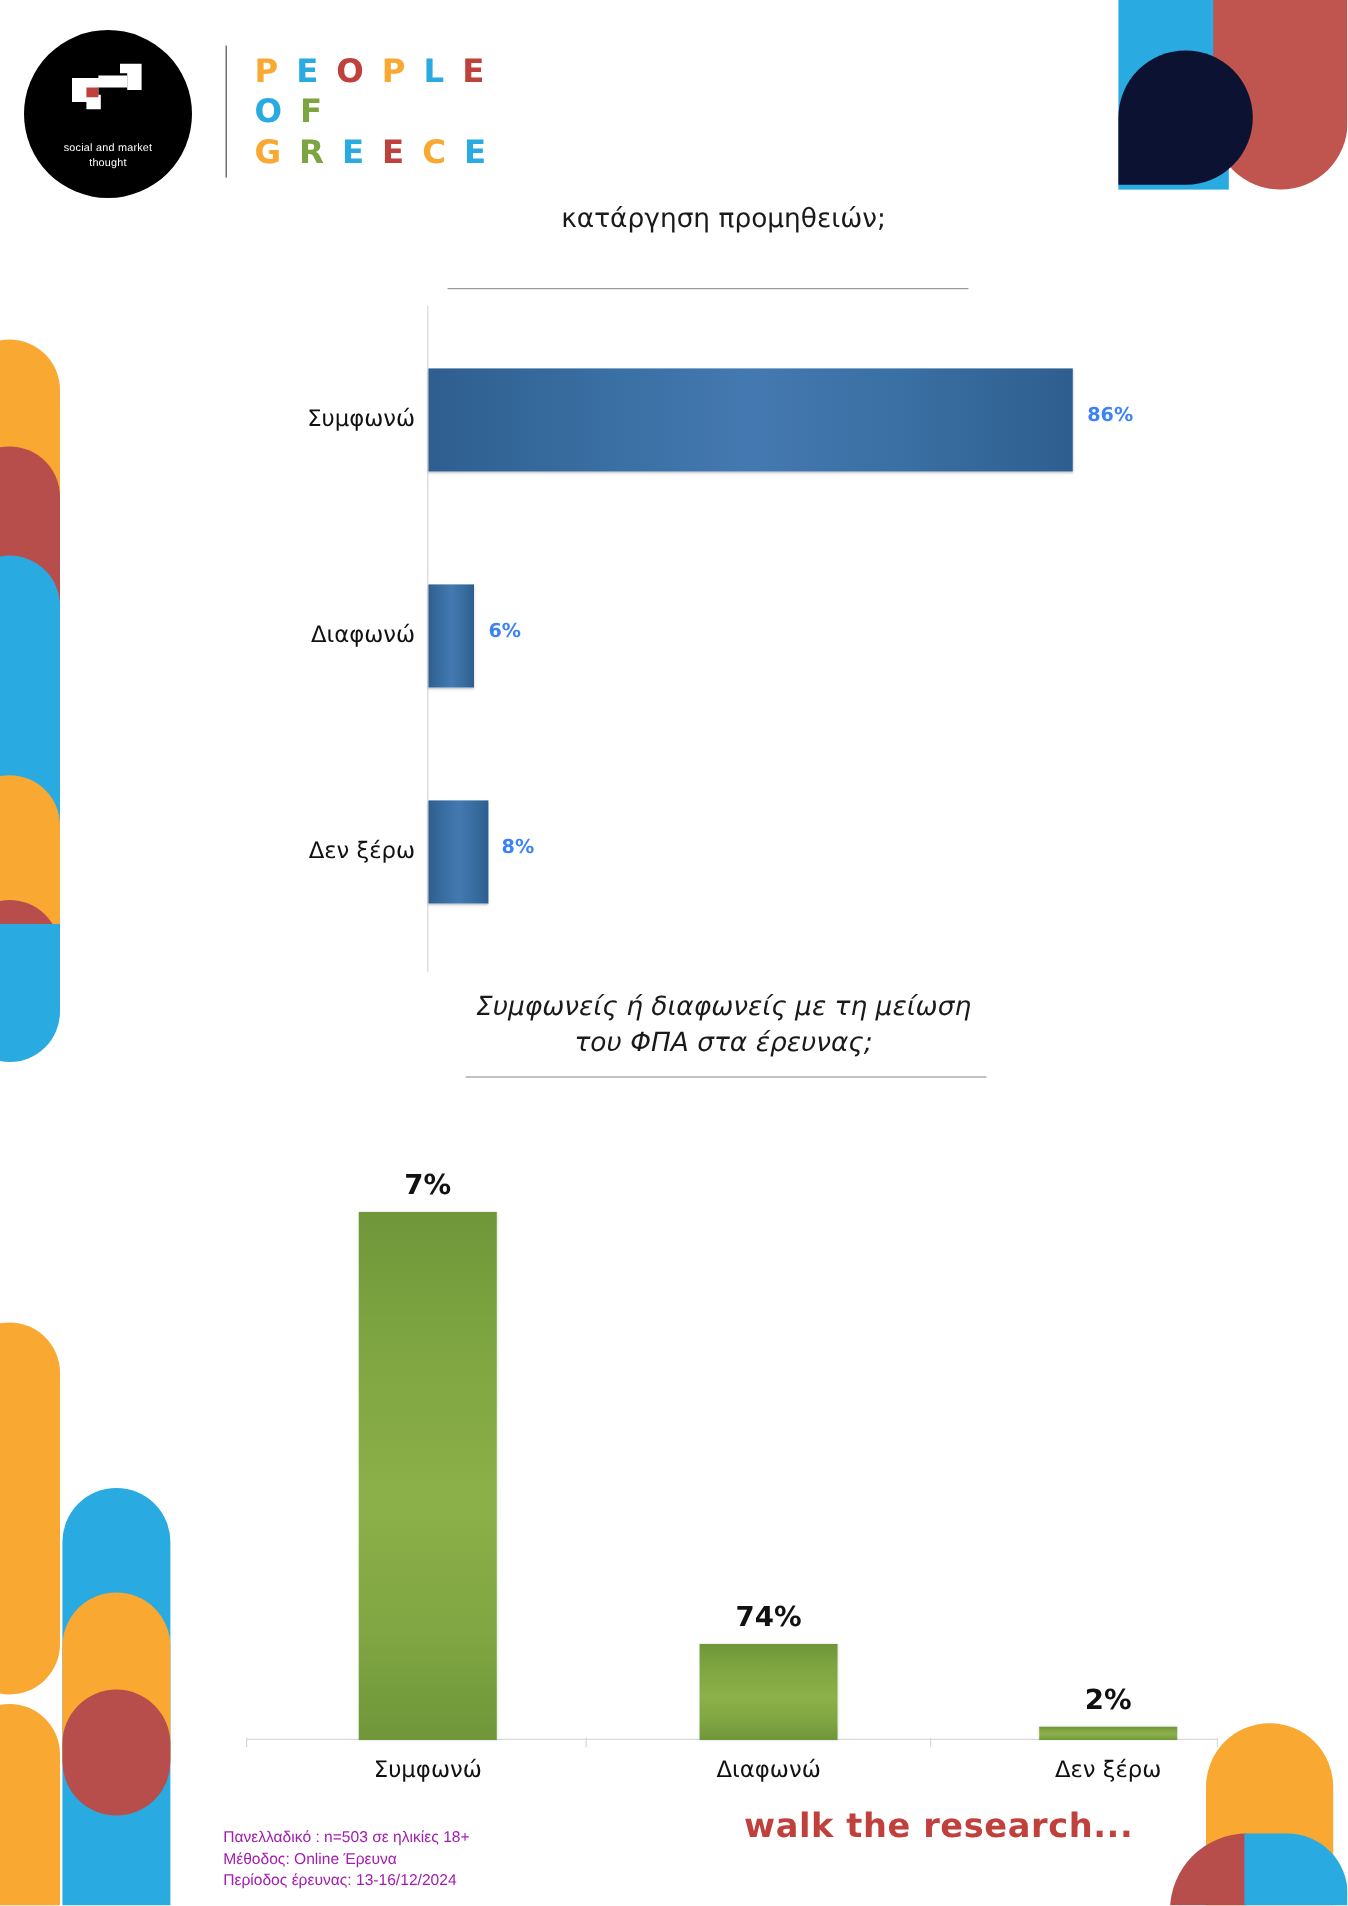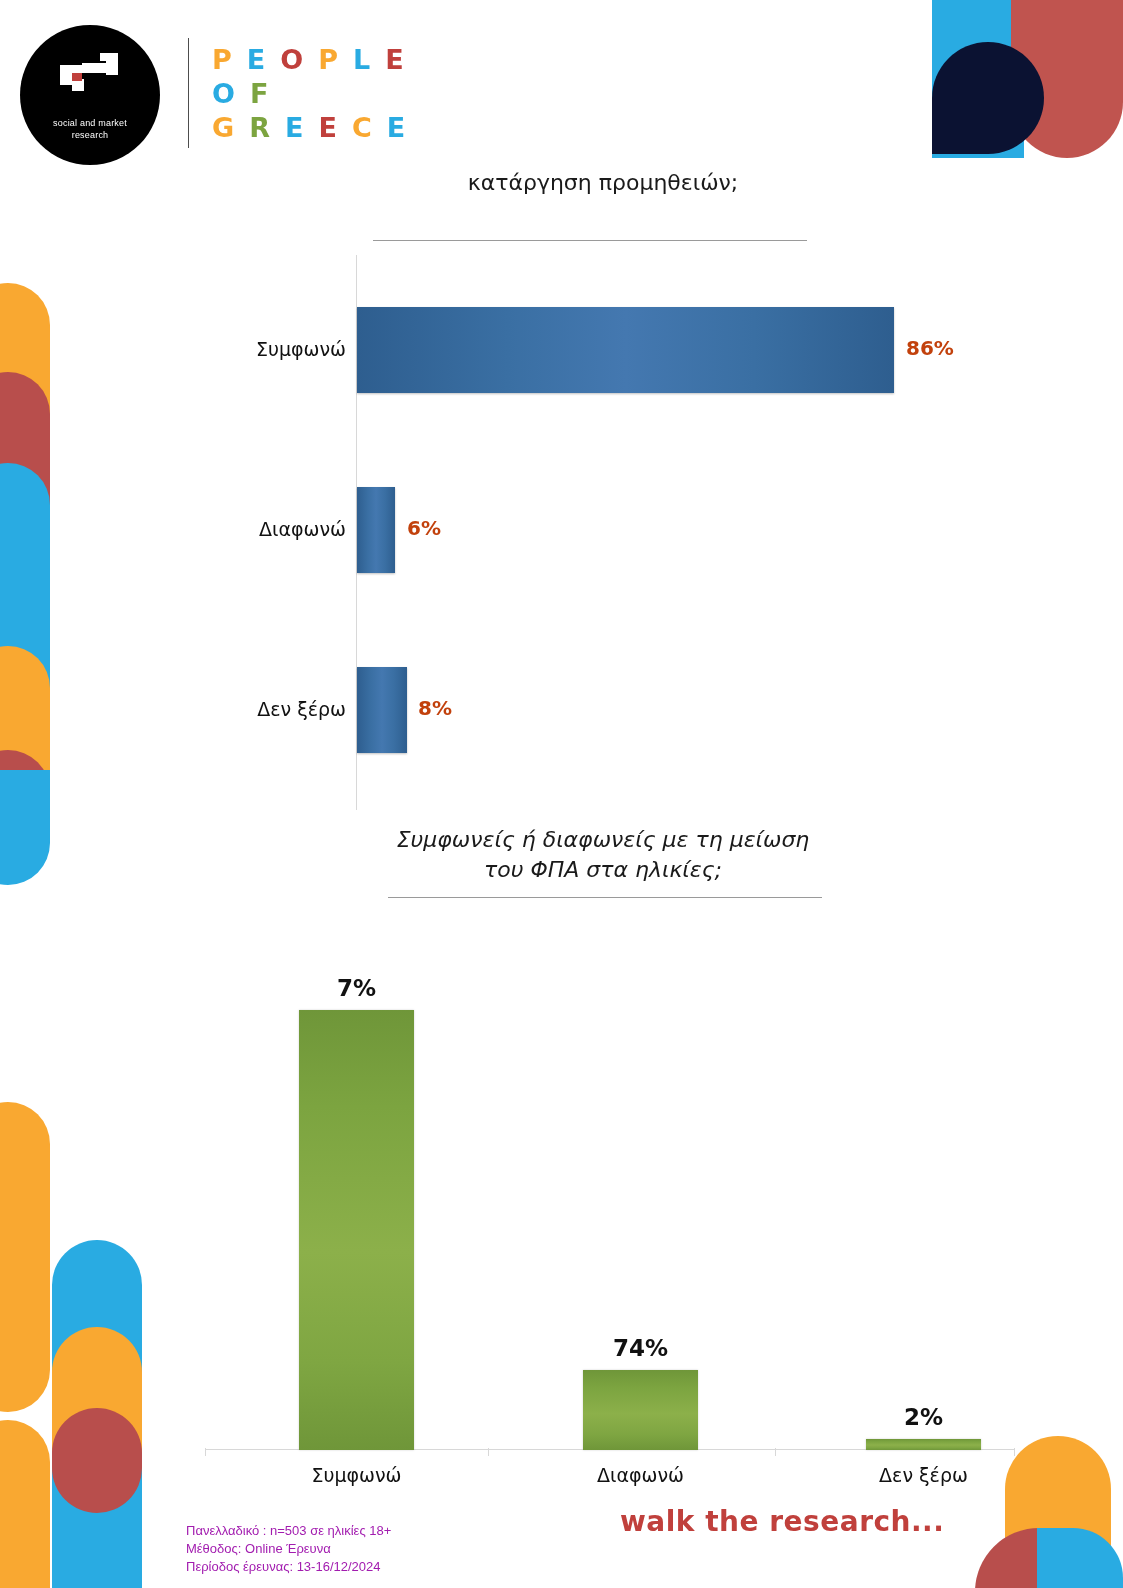--- a/index.html
+++ b/index.html
@@ -110,21 +110,21 @@
     font-size: 19px; color: #111111;
   }
   .hbar {
     position: absolute; left: 127px; height: 100%;
     background: linear-gradient(90deg,#2E5E8F 0%,#3A6FA3 28%,#4478B0 50%,#3A6FA3 74%,#2E5E8F 100%);
     box-shadow: 0 1px 2px rgba(0,0,0,.25);
   }
   .hval {
     position: absolute;
     font-family: "DejaVu Sans", sans-serif;
-    font-size: 20px; font-weight: 700; color: #c2410c;
+    font-size: 16px; font-weight: 700; color: #3b82f6;
     white-space: nowrap;
   }
 
   
   #chart2 { position: absolute; left: 205px; top: 960px; width: 810px; height: 530px; }
   #chart2 .axis-h {
     position: absolute; left: 0; bottom: 40px; width: 810px; height: 1px;
     background: #d8d8d8;
   }
   #chart2 .tickline {
@@ -190,21 +190,21 @@
   <div class="header">
     <div class="brand-circle">
       <svg class="brand-mark" viewBox="0 0 62 48">
         <path fill="#ffffff" d="M40 0h18v22H46V8H40V0z"></path>
         <path fill="#ffffff" d="M22 10h24v10H22v8H10v-8H0v-8h22v-2z"></path>
         <path fill="#ffffff" d="M0 12h10v14h14v12H12v-6H0V12z"></path>
         <path fill="#C0403C" d="M12 20h10v8H12z"></path>
       </svg>
       <div class="brand-sub">
         <div>social and market</div>
-        <div>research</div>
+        <div>thought</div>
       </div>
     </div>
     <div class="brand-divider"></div>
     <div class="pog">
       <div class="pog-row" id="wm1">
           <span style="color: rgb(249, 168, 49);">P</span>
           <span style="color: rgb(41, 171, 226);">E</span>
           <span style="color: rgb(192, 64, 60);">O</span>
           <span style="color: rgb(249, 168, 49);">P</span>
           <span style="color: rgb(41, 171, 226);">L</span>
@@ -247,21 +247,21 @@
 
     <div class="hrow" style="top:412px; height:86px;">
       <div class="hlabel" style="top:31px;">Δεν ξέρω</div>
       <div class="hbar" style="width:50px;"></div>
       <div class="hval" style="left:188px; top:29px;">8%</div>
     </div>
   </div>
 
   <div class="chart-title" style="left:313px; top:825px; width:580px;font-style:italic;">
     <div>Συμφωνείς ή διαφωνείς με τη μείωση</div>
-    <div>του ΦΠΑ στα ηλικίες;</div>
+    <div>του ΦΠΑ στα έρευνας;</div>
   </div>
   <div class="title-rule" style="left:388px; top:897px; width:434px;"></div>
 
   <div id="chart2">
     <div class="axis-h"></div>
     <div class="tickline" style="left:0px;"></div>
     <div class="tickline" style="left:283px;"></div>
     <div class="tickline" style="left:570px;"></div>
     <div class="tickline" style="left:809px;"></div>
 

